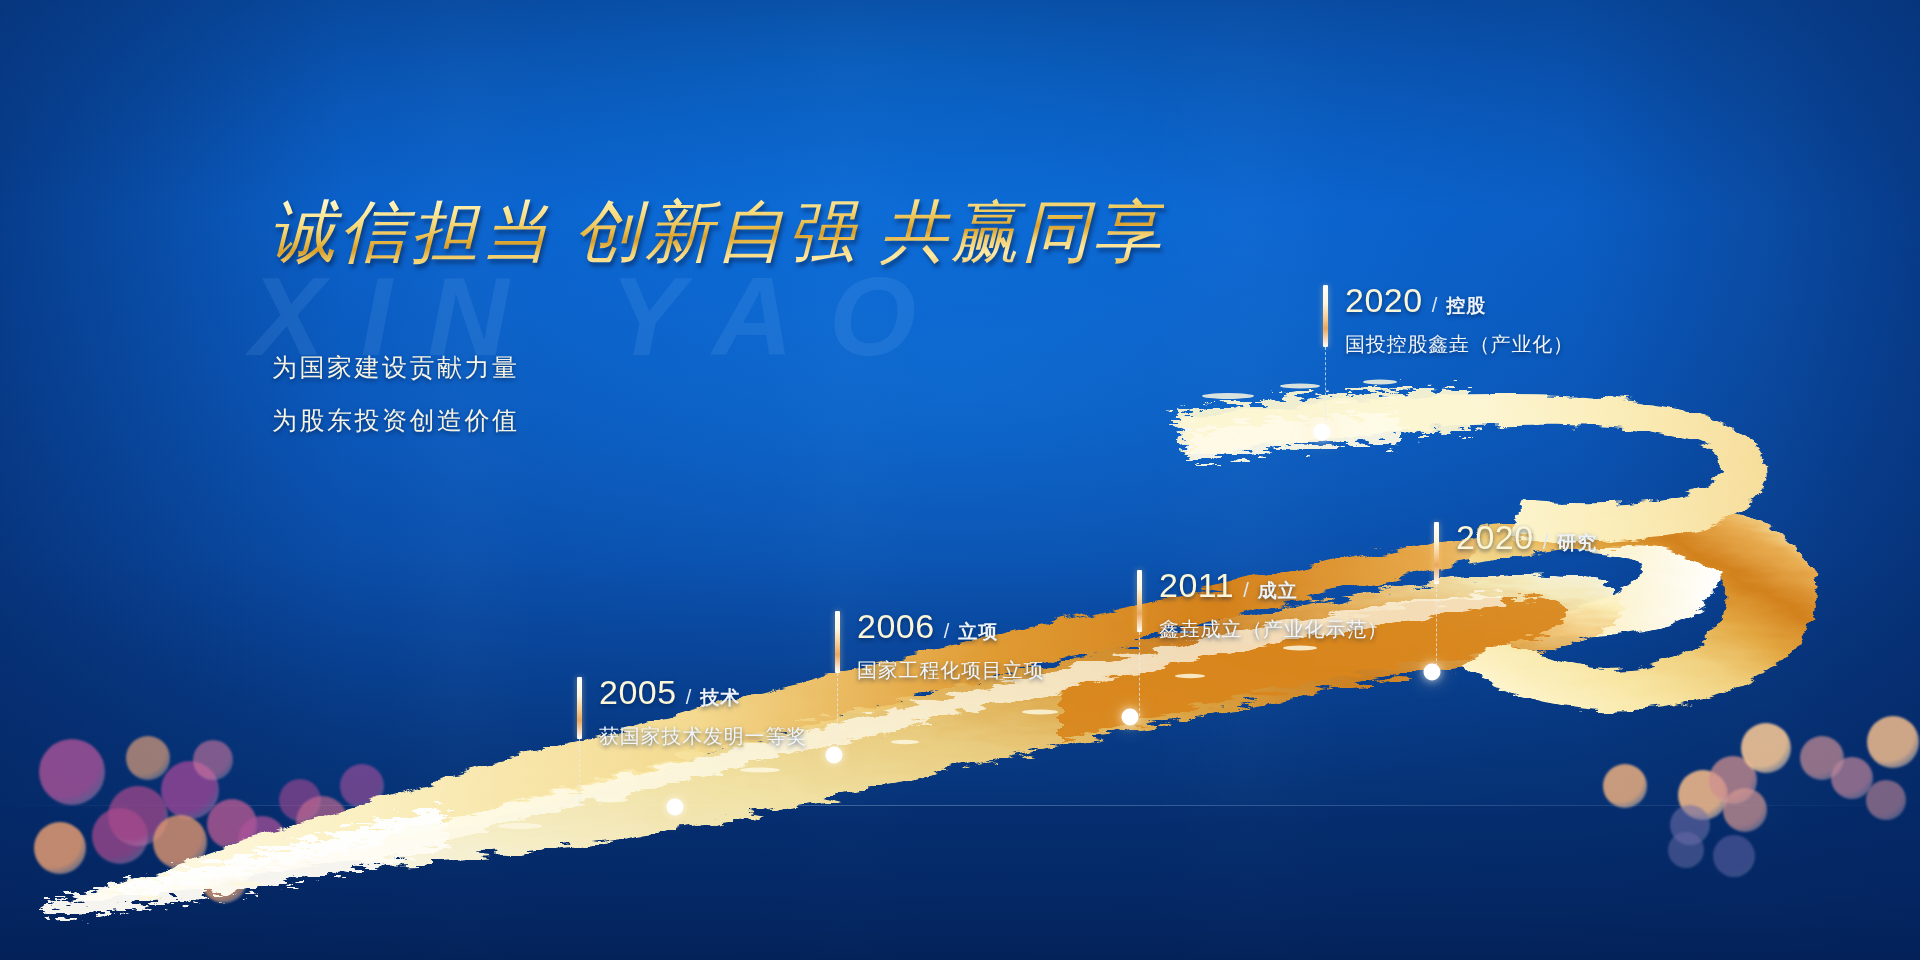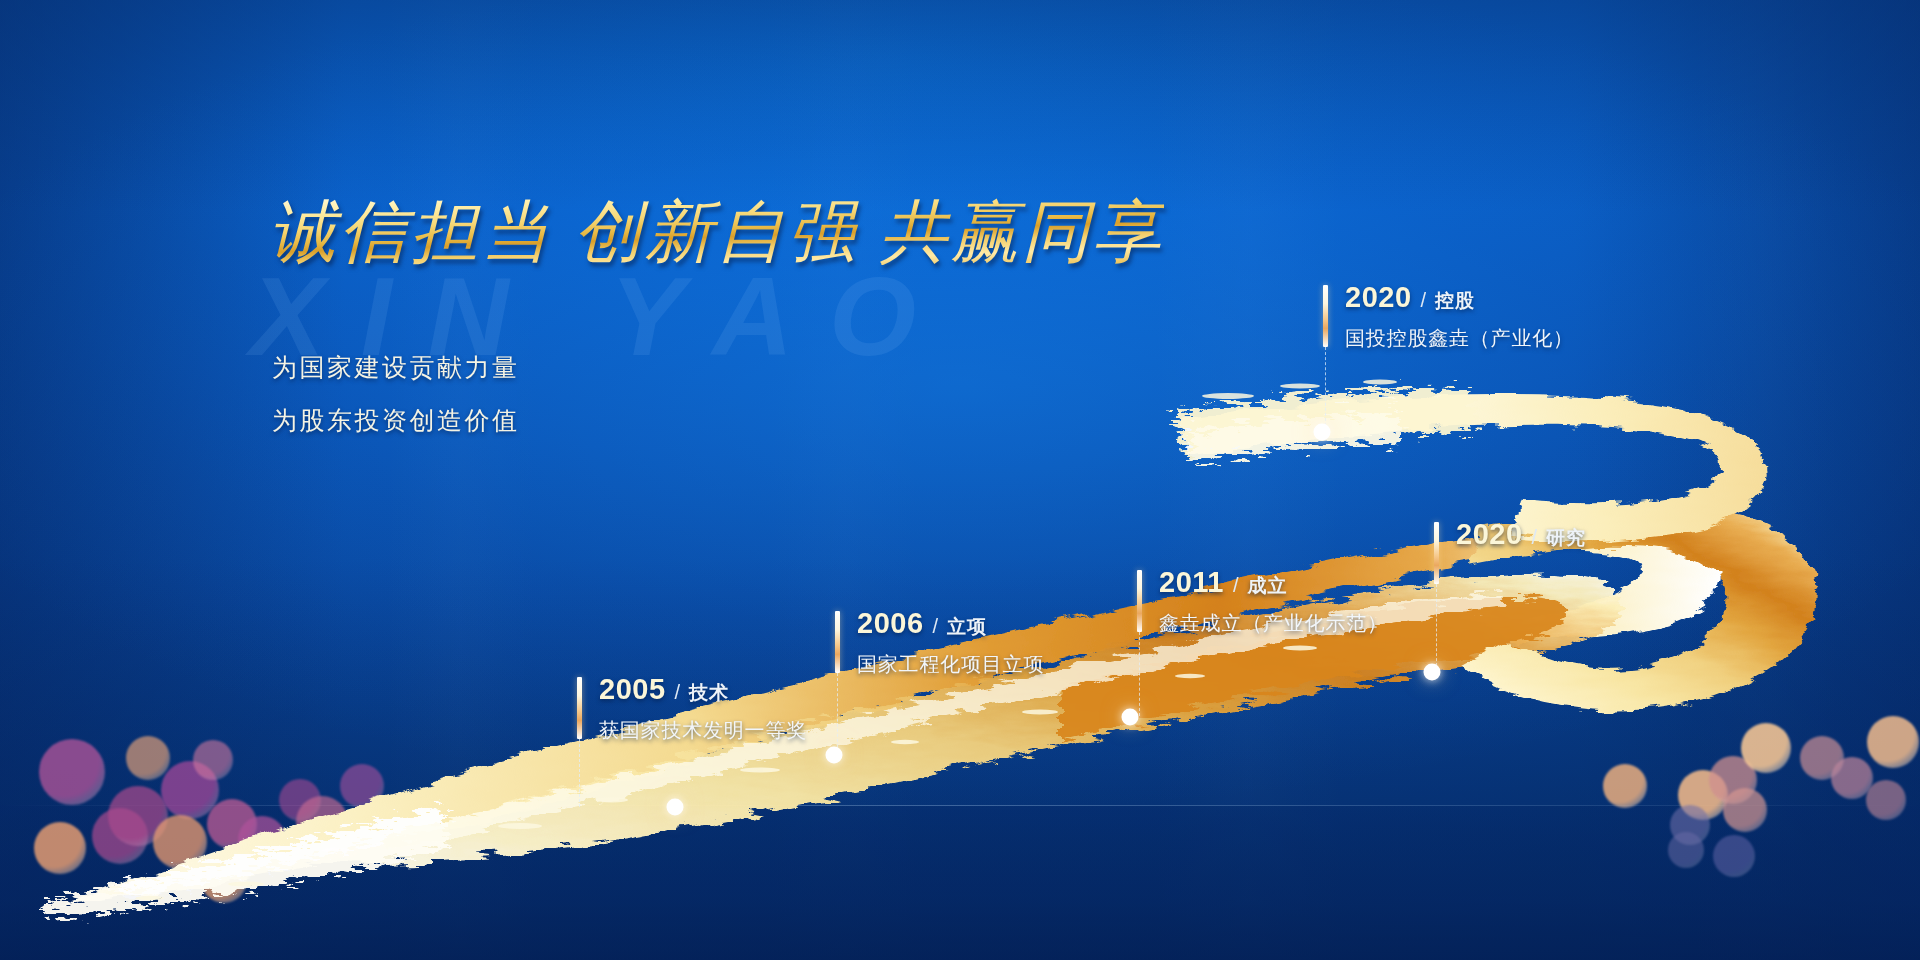--- a/index.html
+++ b/index.html
@@ -99,21 +99,21 @@
 
   
   .milestone{position:absolute;}
   .ms-bar{
     position:absolute;left:0;top:0;width:5px;height:62px;border-radius:1px;
     background:linear-gradient(180deg,#ffffff 0%,#fdf6df 30%,#f6c98c 55%,#eba85f 70%,#ffffff 100%);
     box-shadow:0 0 6px rgba(255,225,160,.45);
   }
   .ms-text{position:absolute;left:22px;top:-4px;white-space:nowrap;}
   .ms-year{
-    font-size:29px;font-weight:700;letter-spacing:.5px;
+    font-size:34px;font-weight:400;letter-spacing:.5px;
     color:#fbf6d8;display:inline-block;
     text-shadow:0 2px 4px rgba(3,26,70,.6);
   }
   .ms-tag{
     font-size:19px;font-weight:700;letter-spacing:1px;
     color:#eef3f8;display:inline-block;margin-left:9px;
     text-shadow:0 2px 4px rgba(3,26,70,.6);
   }
   .ms-slash{
     font-size:20px;color:#dfe9f4;margin-left:9px;display:inline-block;

